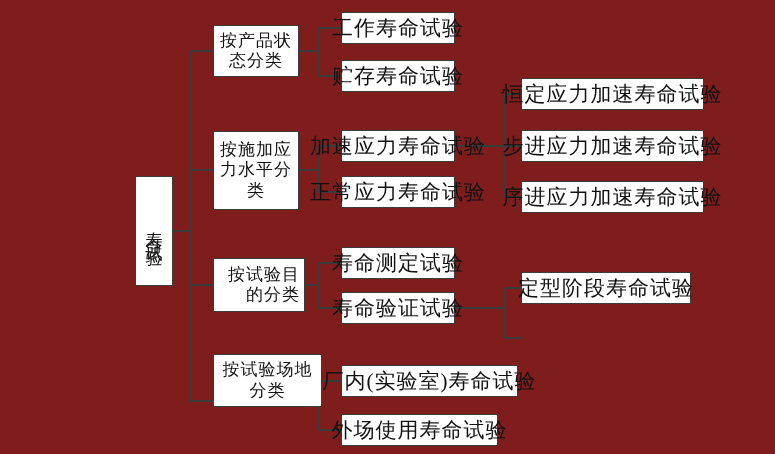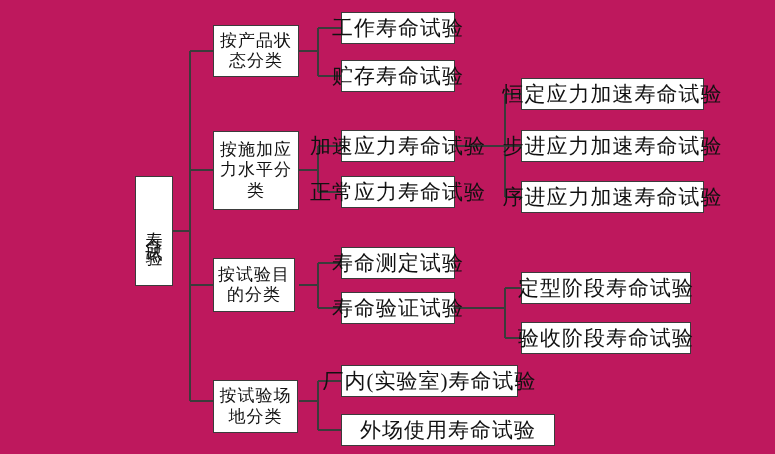--- a/index.html
+++ b/index.html
@@ -4,21 +4,21 @@
 <style>
   html, body {
     margin: 0;
     padding: 0;
     background: #ffffff;
   }
   #canvas {
     position: relative;
     width: 775px;
     height: 454px;
-    background: #be185d;
+    background: #7f1d1d;
     overflow: hidden;
     font-family: "Liberation Serif", "DejaVu Serif", serif;
   }
   #wires {
     position: absolute;
     left: 0;
     top: 0;
     width: 775px;
     height: 454px;
     pointer-events: none;
@@ -103,35 +103,34 @@
       <path d="M318,381 V430"></path>
       <path d="M318,381 H341"></path>
       <path d="M318,430 H341"></path>
     </g>
   </svg>
 
   <div class="node node-root" style="left:135px; top:176px; width:38px; height:110px;">寿命试验</div>
 
   <div class="node node-cat" style="left:213px; top:25px; width:86px; height:52px;">按产品状态分类</div>
   <div class="node node-cat" style="left:213px; top:131px; width:86px; height:79px;">按施加应力水平分类</div>
-  <div class="node node-cat" style="left:213px; top:258px; width:82px; height:54px;">按试验目的分类</div>
-  <div class="node node-cat" style="left:213px; top:380px; width:85px; height:53px;">按试验场地分类</div>
+  <div class="node node-cat" style="left:213px; top:258px; width:92px; height:54px;text-align:right;">按试验目的分类</div>
+  <div class="node node-cat" style="left:213px; top:354px; width:109px; height:53px;">按试验场地分类</div>
 
   <div class="node node-leaf" style="left:341px; top:12px; width:114px; height:32px;">工作寿命试验</div>
   <div class="node node-leaf" style="left:341px; top:60px; width:114px; height:32px;">贮存寿命试验</div>
 
   <div class="node node-leaf" style="left:341px; top:130px; width:114px; height:32px;font-family:Liberation Serif, serif;">加速应力寿命试验</div>
   <div class="node node-leaf" style="left:341px; top:176px; width:114px; height:32px;">正常应力寿命试验</div>
 
   <div class="node node-leaf" style="left:341px; top:247px; width:114px; height:32px;">寿命测定试验</div>
   <div class="node node-leaf" style="left:341px; top:292px; width:114px; height:32px;">寿命验证试验</div>
 
   <div class="node node-leaf" style="left:341px; top:365px; width:177px; height:32px;">厂内(实验室)寿命试验</div>
-  <div class="node node-leaf" style="left:341px; top:414px; width:214px; height:32px;">外场使用寿命试验</div>
+  <div class="node node-leaf" style="left:341px; top:414px; width:157px; height:32px;">外场使用寿命试验</div>
 
   <div class="node node-leaf" style="left:521px; top:78px; width:183px; height:32px;">恒定应力加速寿命试验</div>
   <div class="node node-leaf" style="left:521px; top:130px; width:183px; height:32px;">步进应力加速寿命试验</div>
   <div class="node node-leaf" style="left:521px; top:181px; width:183px; height:32px;text-align:right;">序进应力加速寿命试验</div>
 
   <div class="node node-leaf" style="left:521px; top:272px; width:170px; height:32px;">定型阶段寿命试验</div>
-  <div class="node node-leaf" style="left:521px; top:322px; width:170px; height:32px;">验收阶段寿命试验</div>
 
 </div>
 
 </body></html>

